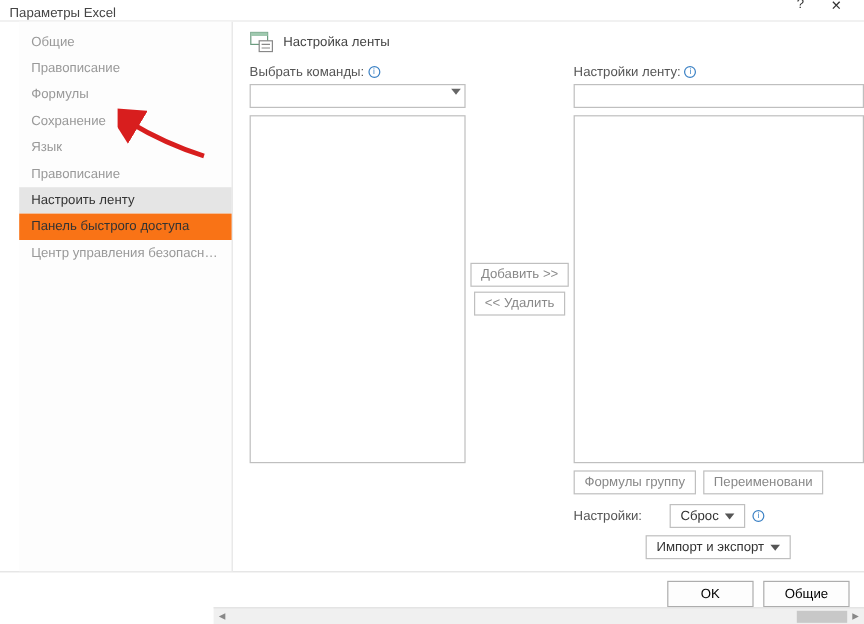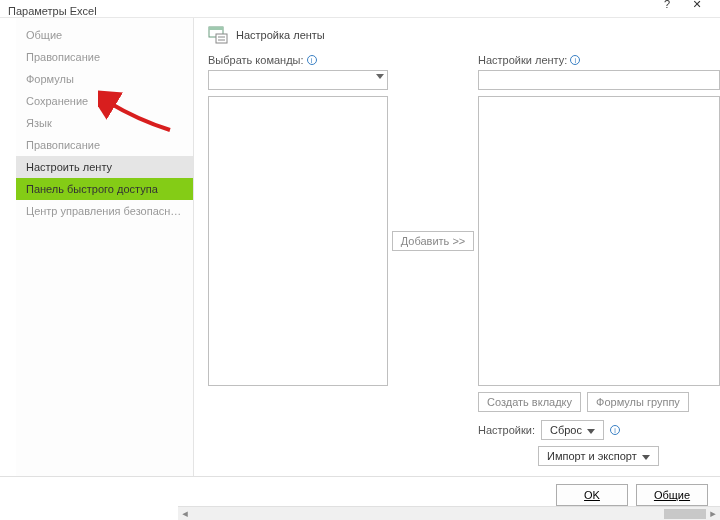--- a/index.html
+++ b/index.html
@@ -8,21 +8,21 @@
 .titlebar { height: 18px; display: flex; align-items: flex-end; padding: 0 8px; border-bottom: 1px solid #e8e8e8; }
 .titlebar .title { color: #444; }
 .titlebar .spacer { flex: 1; }
 .titlebar .tb-btn { width: 30px; height: 26px; display: flex; align-items: center; justify-content: center; color: #333; cursor: pointer; }
 
 .main { display: flex; height: 458px; padding-left: 16px; }
 
 .sidebar { width: 178px; border-right: 1px solid #e4e4e4; padding-top: 6px; background: #fdfdfd; }
 .side-item { padding: 5px 10px; color: #999; cursor: default; white-space: nowrap; overflow: hidden; text-overflow: ellipsis; }
 .side-item.enabled { color: #333; cursor: pointer; }
-.side-item.highlight { background: #84cc16; color: #333; }
+.side-item.highlight { background: #f97316; color: #333; }
 .side-item.selected { background: #e5e5e5; color: #333; }
 
 .content { flex: 1; padding: 8px 0 0 14px; position: relative; overflow: hidden; }
 
 .hdr { display: flex; align-items: center; gap: 8px; margin-bottom: 10px; }
 .hdr-icon { width: 20px; height: 18px; }
 .hdr-title { font-size: 11px; color: #444; }
 
 .row-labels { display: flex; }
 .col-left { width: 180px; }
@@ -40,30 +40,30 @@
 .layout { display: flex; margin-top: 6px; height: 290px; }
 .layout .col-left .listbox { height: 100%; }
 .layout .col-mid { display: flex; flex-direction: column; justify-content: center; align-items: center; gap: 4px; }
 .layout .col-right .listbox { height: 100%; }
 
 .btn { border: 1px solid #bfbfbf; background: #fff; color: #888; padding: 3px 8px; cursor: default; white-space: nowrap; }
 .btn.enabled { color: #333; cursor: pointer; }
 .btn.has-arrow::after { content: ""; display: inline-block; margin-left: 5px; border-left: 4px solid transparent; border-right: 4px solid transparent; border-top: 5px solid #555; vertical-align: middle; }
 
 .below-right { margin-top: 6px; display: flex; gap: 6px; align-items: center; flex-wrap: wrap; padding-left: 270px; }
-.below-right .lbl2 { color: #555; margin-right: 0; }
+.below-right .lbl2 { color: #555; margin-right: 17px; }
 
 .row2 { margin-top: 6px; padding-left: 330px; display: flex; gap: 6px; align-items: center; }
 
 .scrollbar { position: absolute; left: 178px; right: 0; bottom: 0; height: 14px; background: #f0f0f0; border-top: 1px solid #e0e0e0; display: flex; align-items: center; }
 .scrollbar .sb-arrow { width: 14px; height: 14px; display: flex; align-items: center; justify-content: center; color: #888; }
 .scrollbar .track { flex: 1; height: 12px; position: relative; }
 .scrollbar .thumb { position: absolute; right: 0; top: 1px; width: 42px; height: 10px; background: #c8c8c8; }
 
-.footer { height: 36px; border-top: 1px solid #e0e0e0; display: flex; justify-content: flex-end; align-items: center; gap: 8px; padding: 0 12px; text-decoration: underline; }
+.footer { height: 36px; border-top: 1px solid #e0e0e0; display: flex; justify-content: flex-end; align-items: center; gap: 8px; padding: 0 12px; }
 .footer .fbtn { width: 72px; height: 22px; border: 1px solid #adadad; background: #fdfdfd; display: flex; align-items: center; justify-content: center; cursor: pointer; }
 
 .arrow-overlay { position: absolute; left: 98px; top: 90px; pointer-events: none; z-index: 50; }
 </style>
 </head>
 <body>
 
 <div class="titlebar">
   <span class="title">Параметры Excel</span>
   <span class="spacer"></span>
@@ -123,29 +123,30 @@
         <div class="combo"></div>
       </div>
     </div>
 
     <div class="layout">
       <div class="col-left">
         <div class="listbox"></div>
       </div>
       <div class="col-mid">
         <div class="btn">Добавить &gt;&gt;</div>
+        <div class="btn">&lt;&lt; Удалить</div>
       </div>
       <div class="col-right">
         <div class="listbox"></div>
       </div>
     </div>
 
     <div class="below-right">
-      <div class="btn">Создать вкладку</div>
       <div class="btn">Формулы группу</div>
+      <div class="btn">Переименовани</div>
     </div>
     <div class="below-right" style="margin-top:8px;">
       <span class="lbl2">Настройки:</span>
       <div class="btn enabled has-arrow">Сброс</div>
       <span class="info">i</span>
     </div>
     <div class="row2">
       <div class="btn enabled has-arrow">Импорт и экспорт</div>
 
     </div>

